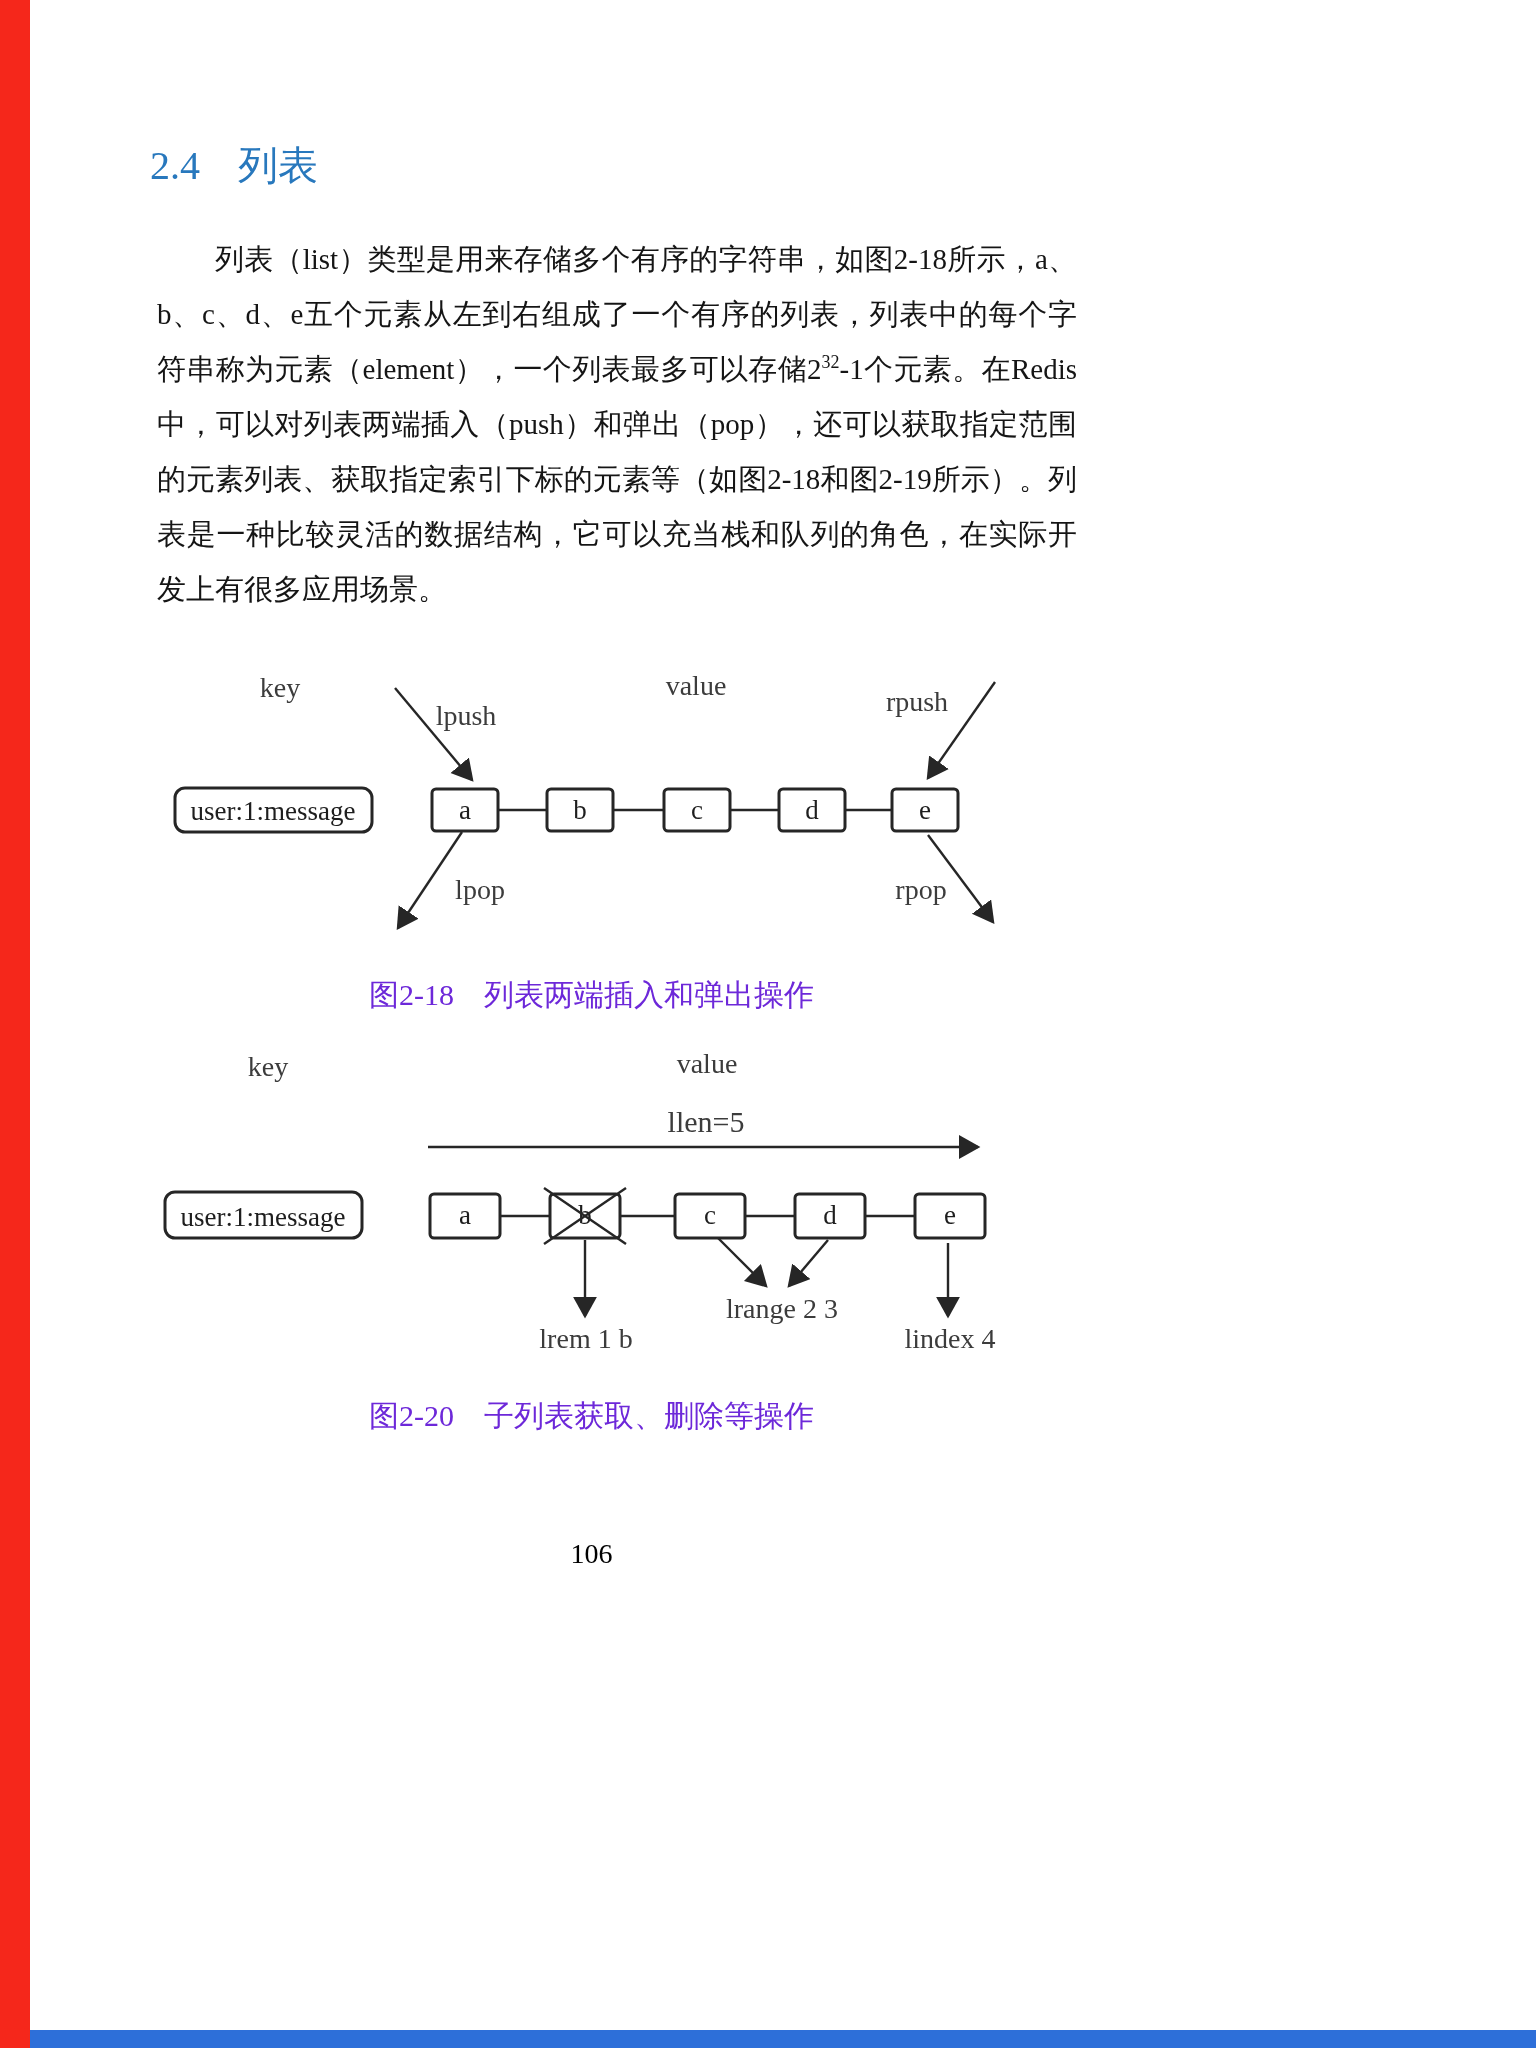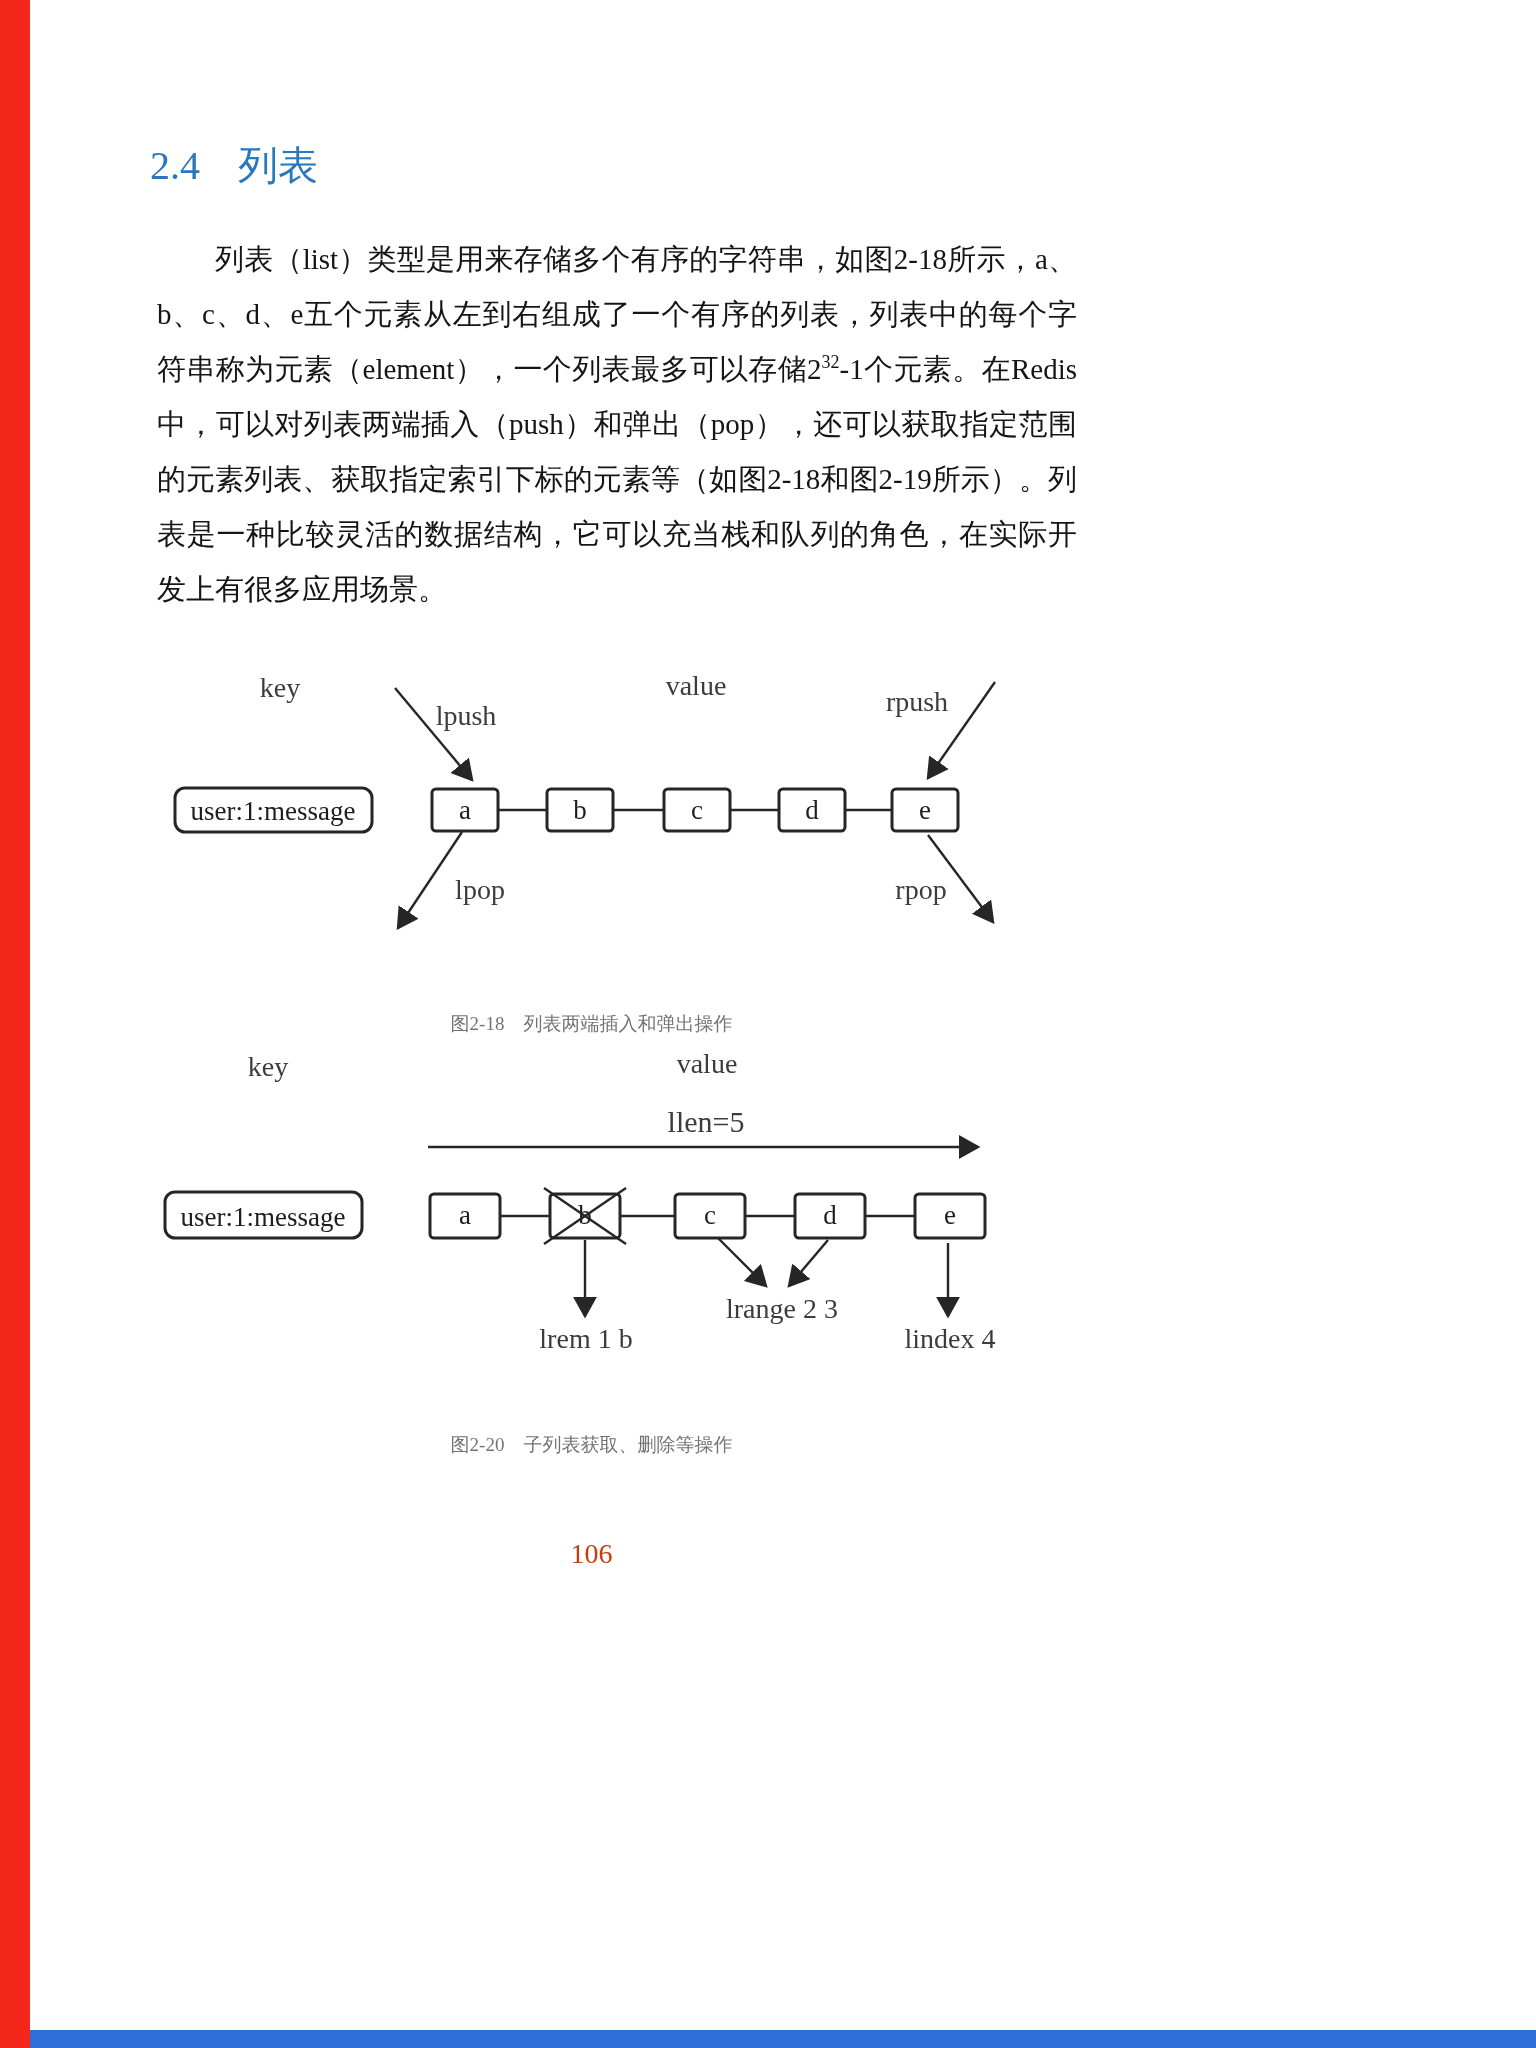--- a/index.html
+++ b/index.html
@@ -20,27 +20,27 @@
   .para sup{font-size:0.62em;line-height:0;}
   svg.fig{position:absolute;}
   svg.fig text{font-size:28px;fill:#3c3c3c;}
   svg.fig text.el{font-size:27px;fill:#1e1e1e;}
   svg.fig text.keybox-text{font-size:27px;fill:#1e1e1e;}
   svg.fig text.llen{font-size:30px;}
   svg.fig rect{fill:none;stroke:#262626;stroke-width:3;}
   svg.fig line{stroke:#262626;stroke-width:2.4;}
   .caption{
     position:absolute;left:133px;width:917px;text-align:center;
-    font-size:19px;color:#737373;margin-top:36px;
+    font-size:30px;color:#6d28d9;
   }
   .caption1{top:975px;}
   .caption2{top:1396px;}
   .page-number{
     position:absolute;left:133px;width:917px;top:1538px;
-    text-align:center;font-size:28px;color:#c2410c;
+    text-align:center;font-size:28px;color:#000000;
   }
 </style>
 </head>
 <body>
 
 <div class="red-stripe"></div>
 <div class="bottom-bar"></div>
 
 <div class="heading">
   <span class="num">2.4</span><span>列表</span>

